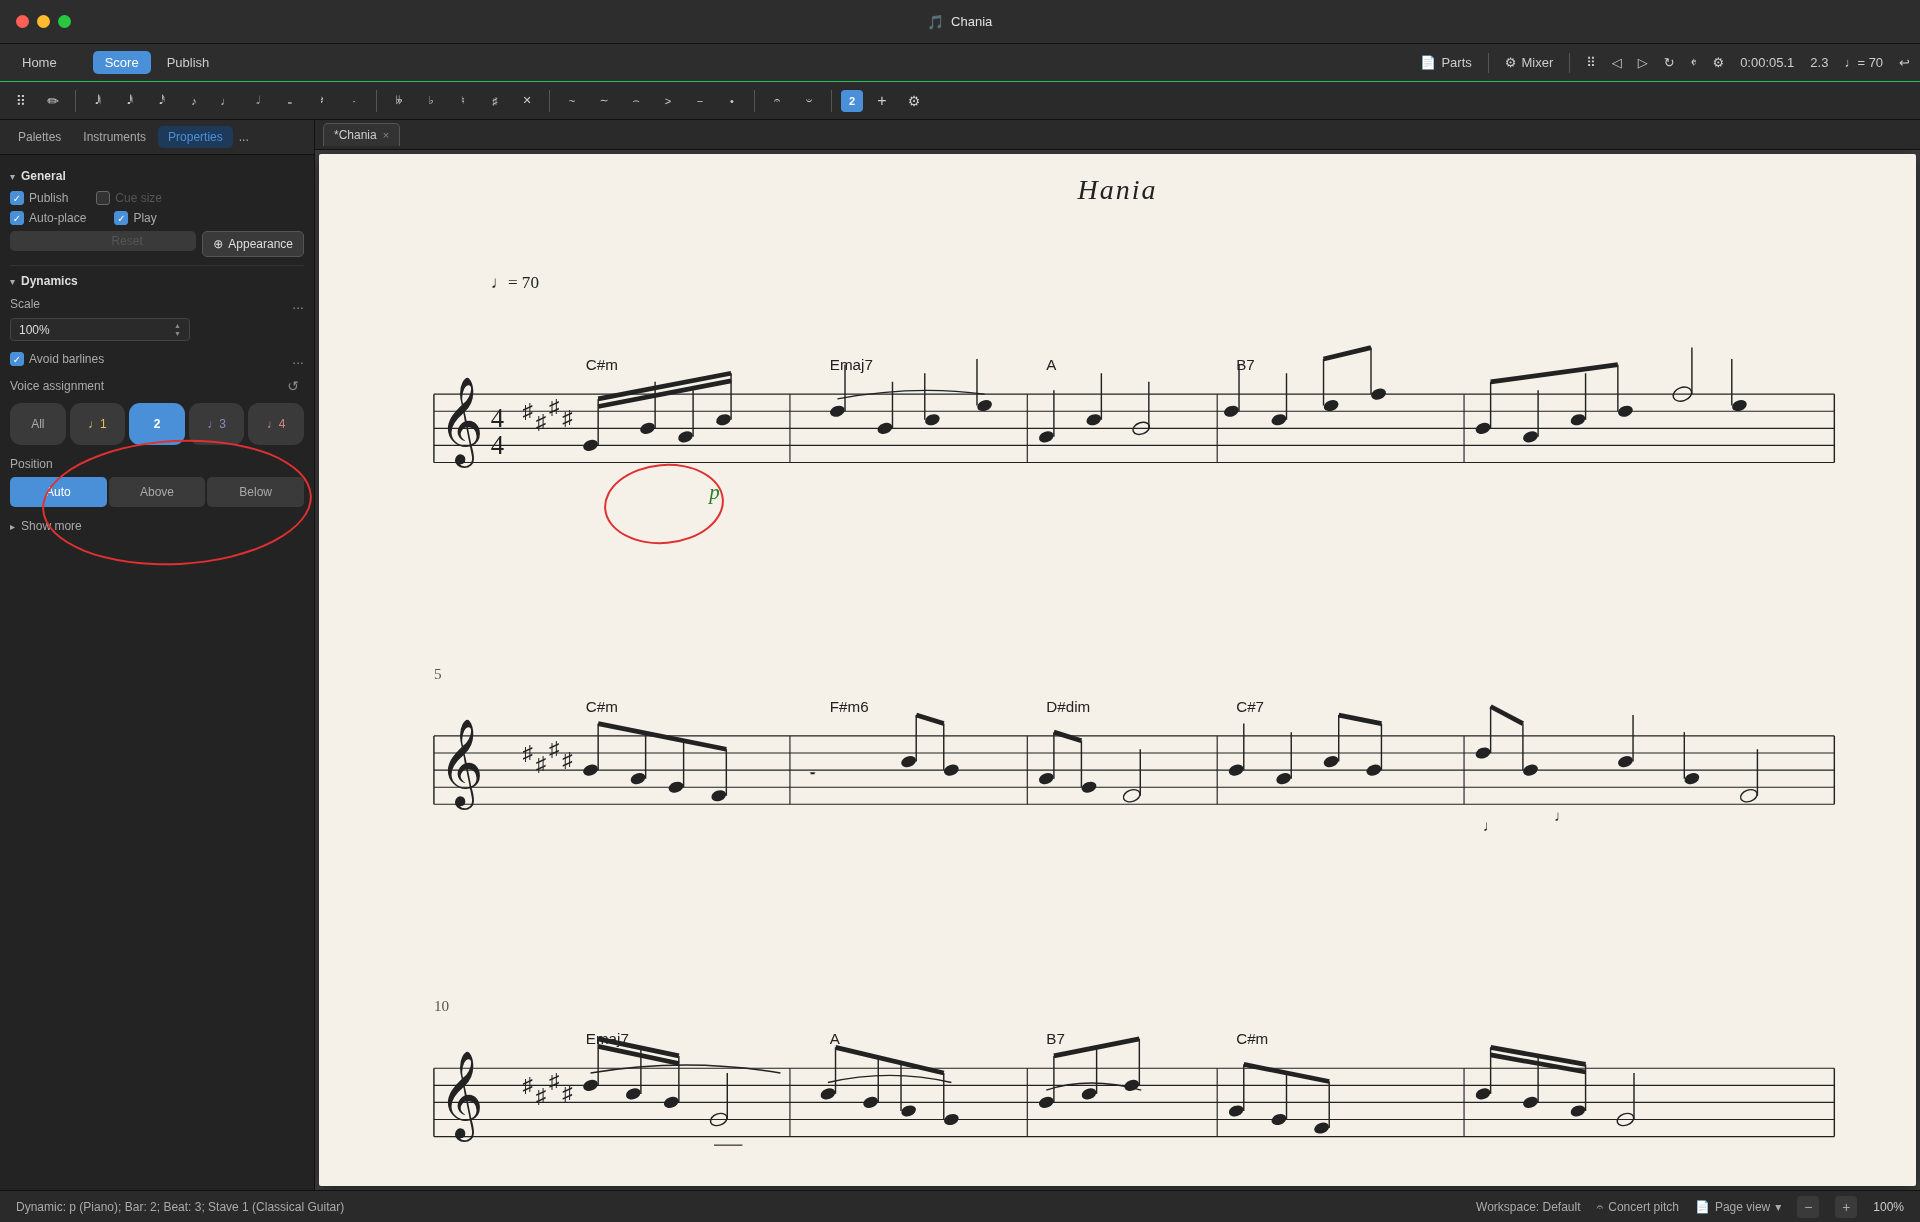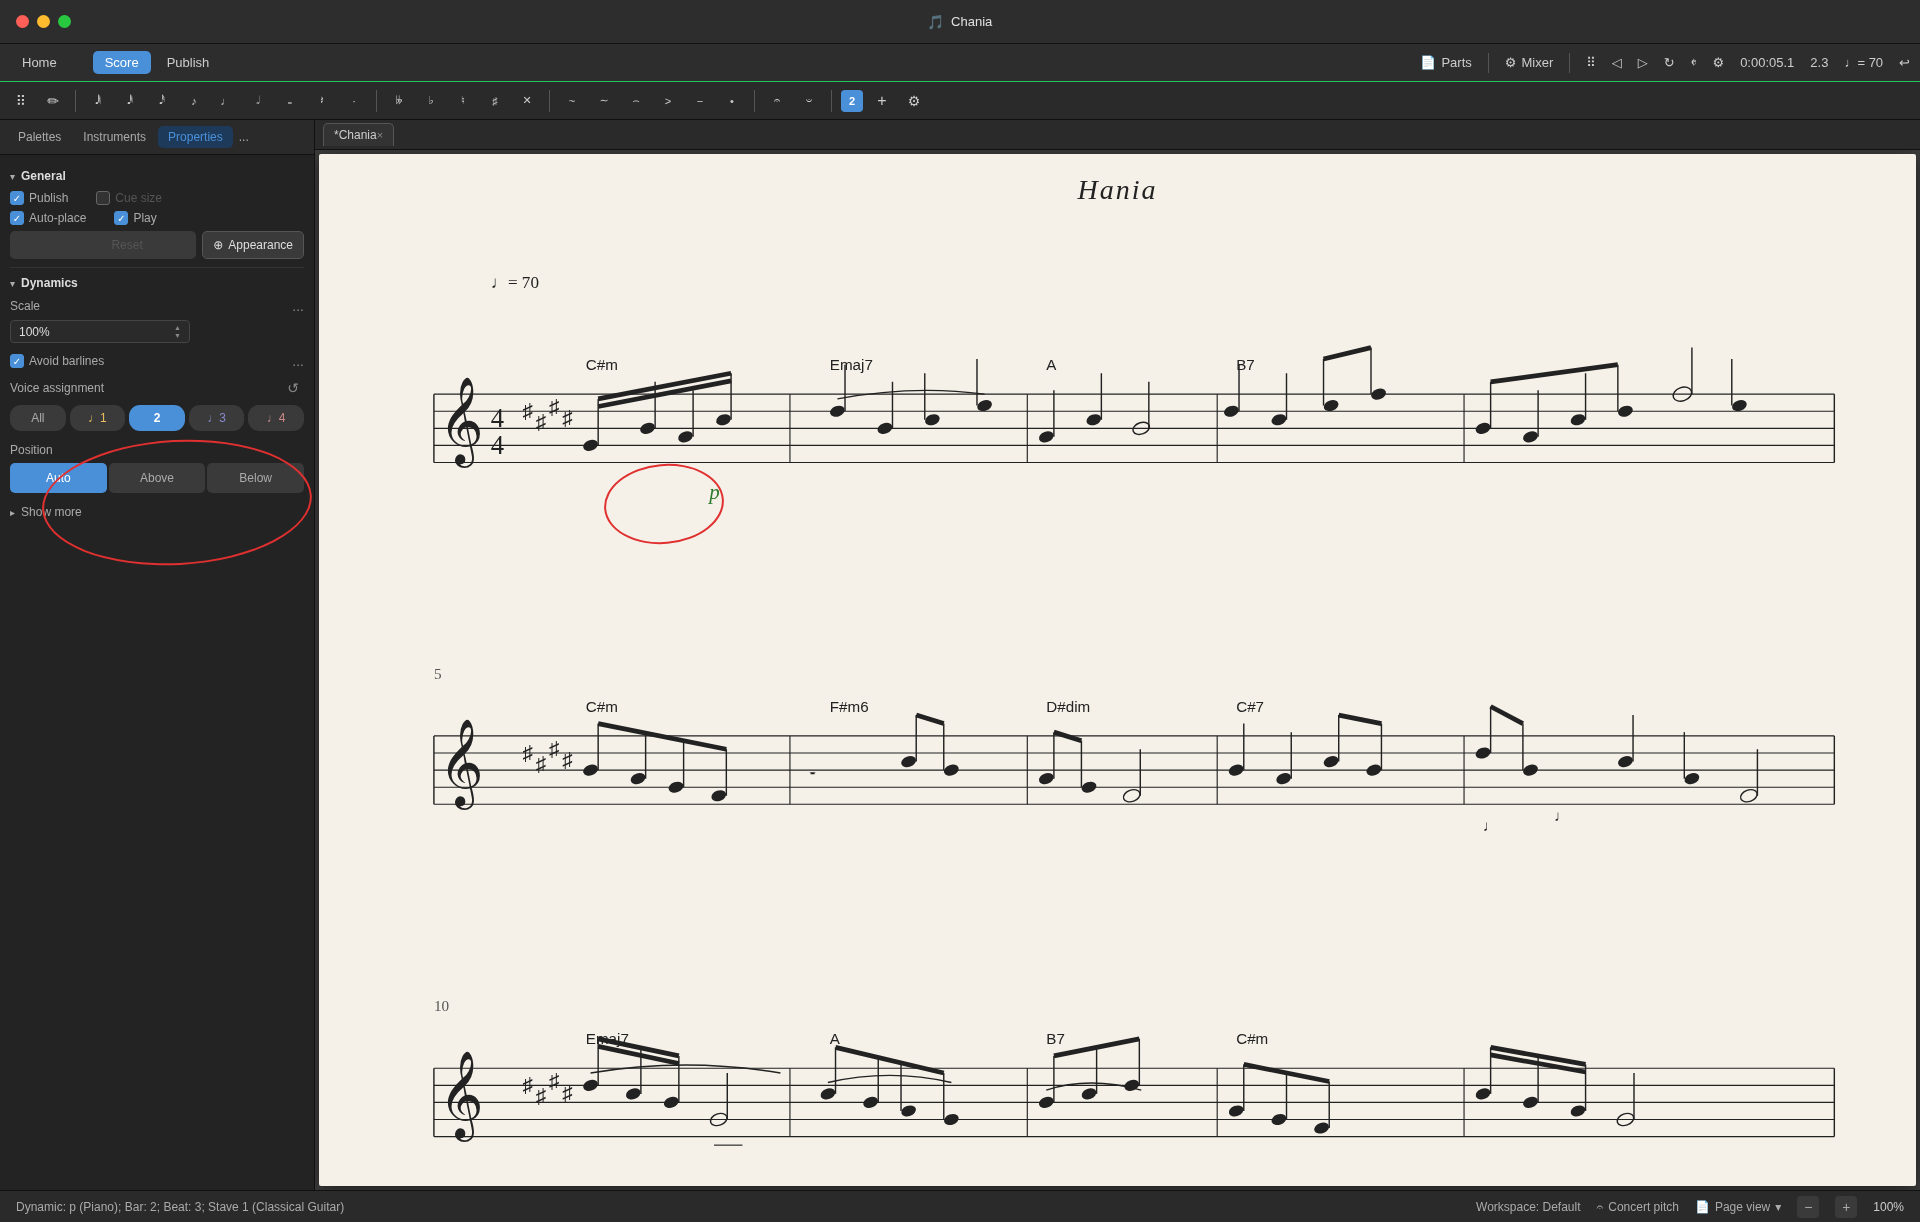--- a/index.html
+++ b/index.html
@@ -195,21 +195,21 @@
     .checkbox.checked { background: #4a90d9; border-color: #4a90d9; }
     .checkbox.checked::after { content: '✓'; font-size: 10px; color: #fff; }
 
     .prop-buttons-row {
       display: flex;
       gap: 6px;
       margin-bottom: 8px;
     }
     .prop-btn {
       flex: 1;
-      height: 28px;
+      height: 20px;
       background: #3a3a3a;
       border: none;
       border-radius: 5px;
       color: #aaa;
       font-size: 12px;
       cursor: pointer;
       display: flex;
       align-items: center;
       justify-content: center;
       padding-left: 48px;
@@ -263,21 +263,21 @@
 
     
     .voice-label { font-size: 12px; color: #aaa; margin-bottom: 6px; }
     .voice-buttons {
       display: flex;
       gap: 4px;
       margin-bottom: 12px;
     }
     .voice-btn {
       flex: 1;
-      height: 26px;
+      height: 42px;
       background: #3a3a3a;
       border: none;
       border-radius: 11px;
       color: #aaa;
       font-size: 12px;
       cursor: pointer;
       display: flex;
       align-items: center;
       justify-content: center;
       font-weight: 500;
@@ -332,20 +332,21 @@
       background: #2a2a2a;
       height: 30px;
       display: flex;
       align-items: center;
       padding: 0 8px;
       border-bottom: 1px solid #111;
     }
     .score-tab {
       display: flex;
       align-items: center;
+      gap: 6px;
       padding: 4px 10px;
       border-radius: 5px 5px 0 0;
       font-size: 12px;
       color: #ccc;
       cursor: pointer;
       background: #333;
       border-top: 1px solid #555;
       border-left: 1px solid #555;
       border-right: 1px solid #555;
     }

